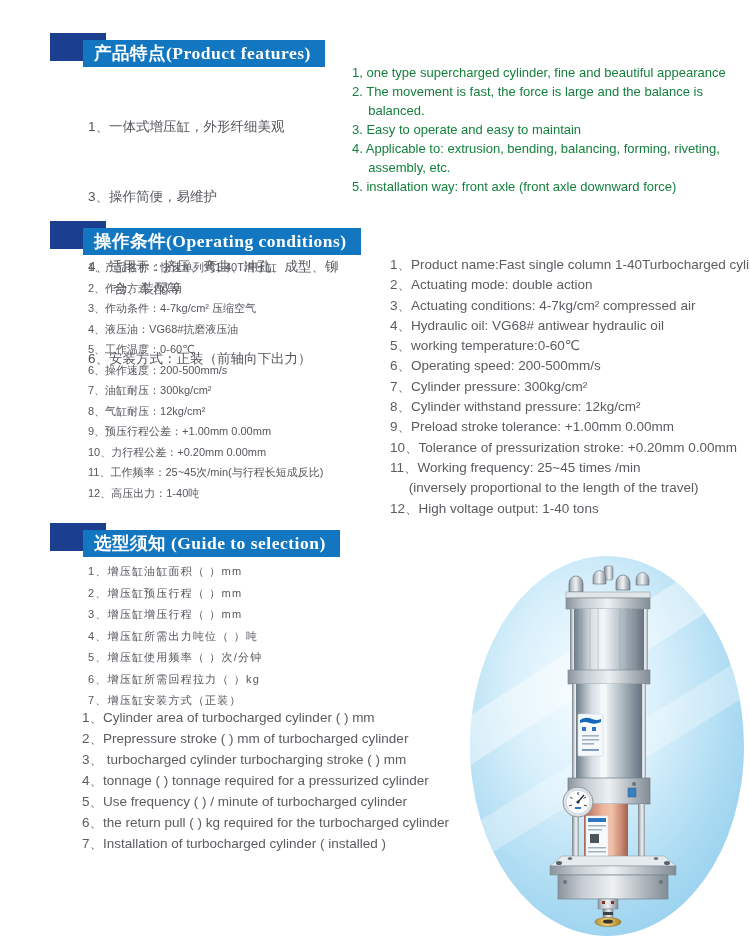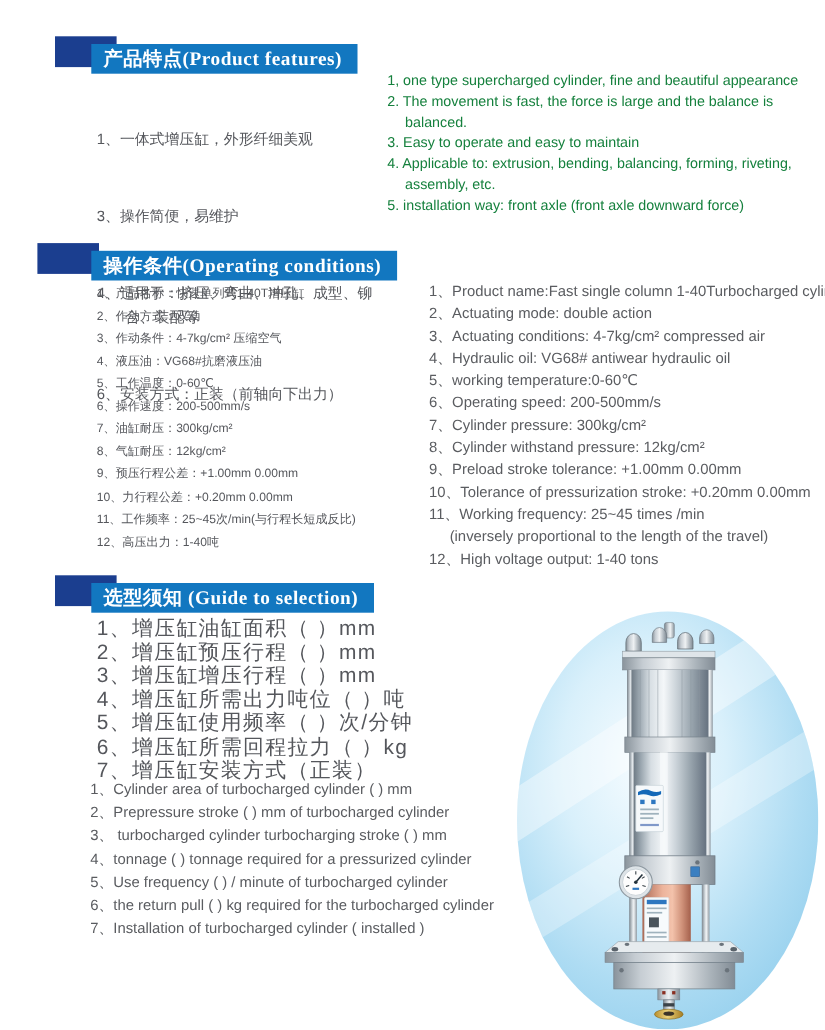--- a/index.html
+++ b/index.html
@@ -27,21 +27,21 @@
   .list{position:absolute;margin:0;padding:0;list-style:none;color:#55575c;}
   .f-cn{left:88px;top:68px;width:268px;}
   .f-cn li{font-size:13.5px;line-height:22px;padding-left:1.9em;text-indent:-1.9em;margin-top:48px;}
   .f-en{left:352px;top:63px;width:398px;}
   .f-en li{font-size:13px;line-height:19px;padding-left:1.25em;text-indent:-1.25em;color:#15803d;}
   .o-cn{left:88px;top:257px;}
   .o-cn li{font-size:11px;line-height:20.5px;white-space:nowrap;}
   .o-en{left:390px;top:255px;}
   .o-en li{font-size:13.5px;line-height:20.3px;white-space:nowrap;color:#5a5c60;}
   .s-cn{left:88px;top:561px;}
-  .s-cn li{font-size:19px;line-height:21.5px;white-space:nowrap;letter-spacing:1.2px;}
+  .s-cn li{font-size:11px;line-height:21.5px;white-space:nowrap;letter-spacing:1.2px;}
   .s-en{left:82px;top:707px;}
   .s-en li{font-size:13.5px;line-height:21px;white-space:nowrap;color:#5a5c60;}
 
   
   .product{position:absolute;left:462px;top:550px;width:282px;height:386px;margin:0;}
 </style>
 </head>
 <body>
 
 <div class="page">
@@ -60,21 +60,21 @@
     <ul class="list f-en">
         <li>1, one type supercharged cylinder, fine and beautiful appearance</li>
         <li>2. The movement is fast, the force is large and the balance is balanced.</li>
         <li>3. Easy to operate and easy to maintain</li>
         <li>4. Applicable to: extrusion, bending, balancing, forming, riveting, assembly, etc.</li>
         <li>5. installation way: front axle (front axle downward force)</li>
       </ul>
   </section>
 
   <section>
-    <div class="hdr" style="left:34px;top:221px;padding-left:16px;">
+    <div class="hdr" style="left:50px;top:221px;">
       <span class="hdr-block"></span>
       <h2 class="hdr-bar">操作条件(Operating conditions)</h2>
     </div>
     <ul class="list o-cn">
         <li>1、产品名称：快速单列式1-40T增压缸</li>
         <li>2、作动方式：双动</li>
         <li>3、作动条件：4-7kg/cm² 压缩空气</li>
         <li>4、液压油：VG68#抗磨液压油</li>
         <li>5、工作温度：0-60℃</li>
         <li>6、操作速度：200-500mm/s</li>

